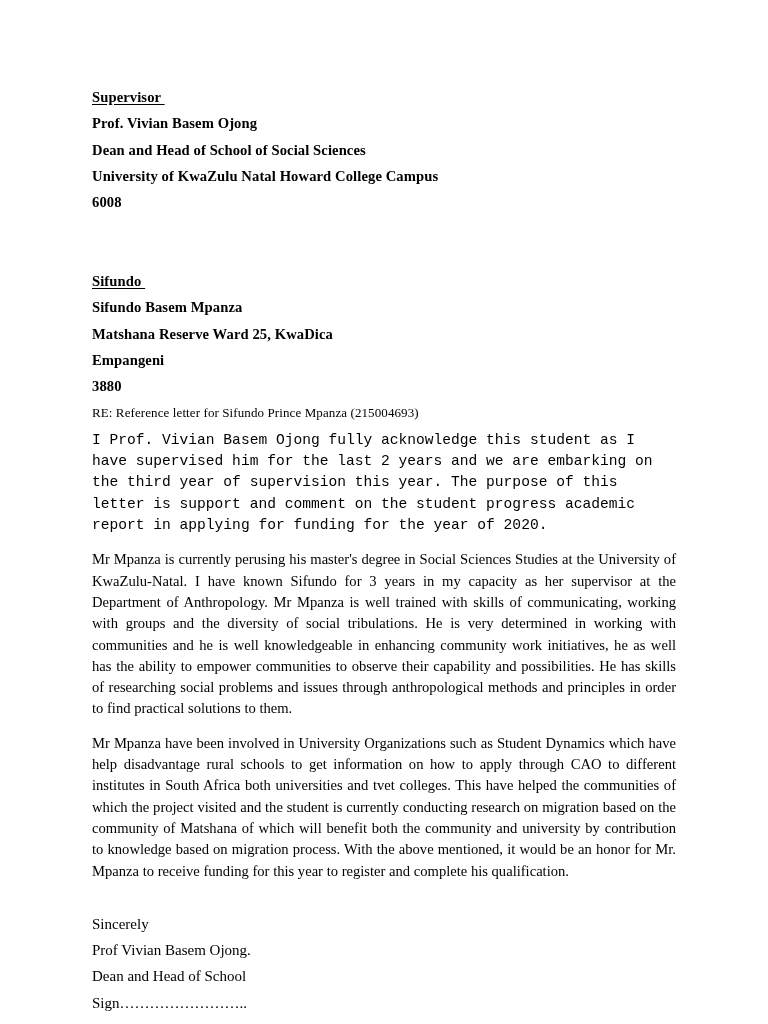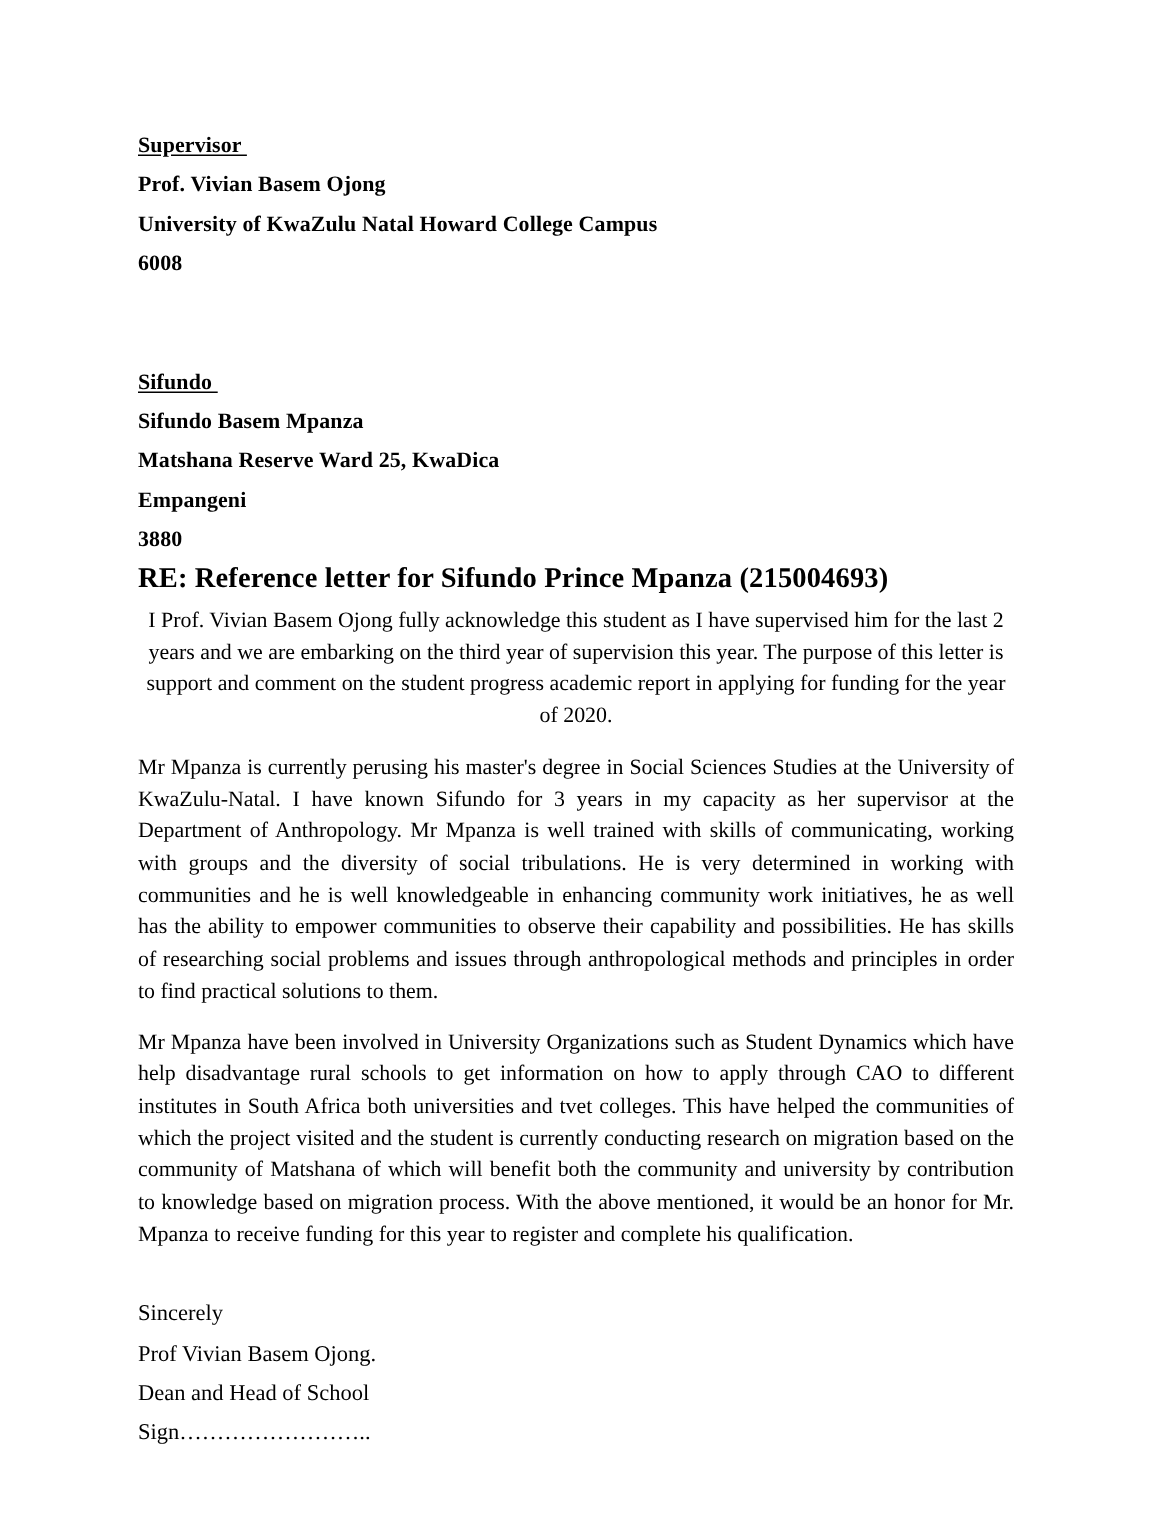--- a/index.html
+++ b/index.html
@@ -39,38 +39,39 @@
   .block-line.underlined {
     text-decoration: underline;
     text-underline-offset: 2px;
   }
   .spacer-line {
     height: 26.3px;
     line-height: 26.3px;
     font-size: 14.6px;
   }
   .re-line {
-    font-weight: bold;
-    font-size: 19px;
+    font-weight: normal;
+    font-size: 13px;
     line-height: 26.3px;
     letter-spacing: 0.1px;
     margin-bottom: 4px;
   }
 
   
   .para {
     font-size: 14.6px;
     line-height: 21.3px;
     margin: 0 0 13px 0;
     text-align: justify;
     text-justify: inter-word;
     hyphens: none;
   }
   .para.ragged {
-    text-align: center;
+    text-align: left;
+    font-family: Liberation Mono, monospace;
   }
 
   
   .closing {
     margin-top: 29px;
   }
   .closing-line {
     font-size: 15px;
     line-height: 26.3px;
     white-space: pre;
@@ -78,20 +79,21 @@
 </style>
 </head>
 <body>
 
 <div class="page">
   <div class="doc-body">
 
     <div>
       <div class="block-line underlined">Supervisor </div>
       <div class="block-line">Prof. Vivian Basem Ojong</div>
+      <div class="block-line">Dean and Head of School of Social Sciences</div>
       <div class="block-line">University of KwaZulu Natal Howard College Campus</div>
       <div class="block-line">6008</div>
     </div>
 
     <div class="spacer-line">&nbsp;</div>
     <div class="spacer-line">&nbsp;</div>
 
     <div>
       <div class="block-line underlined">Sifundo </div>
       <div class="block-line">Sifundo Basem Mpanza</div>

